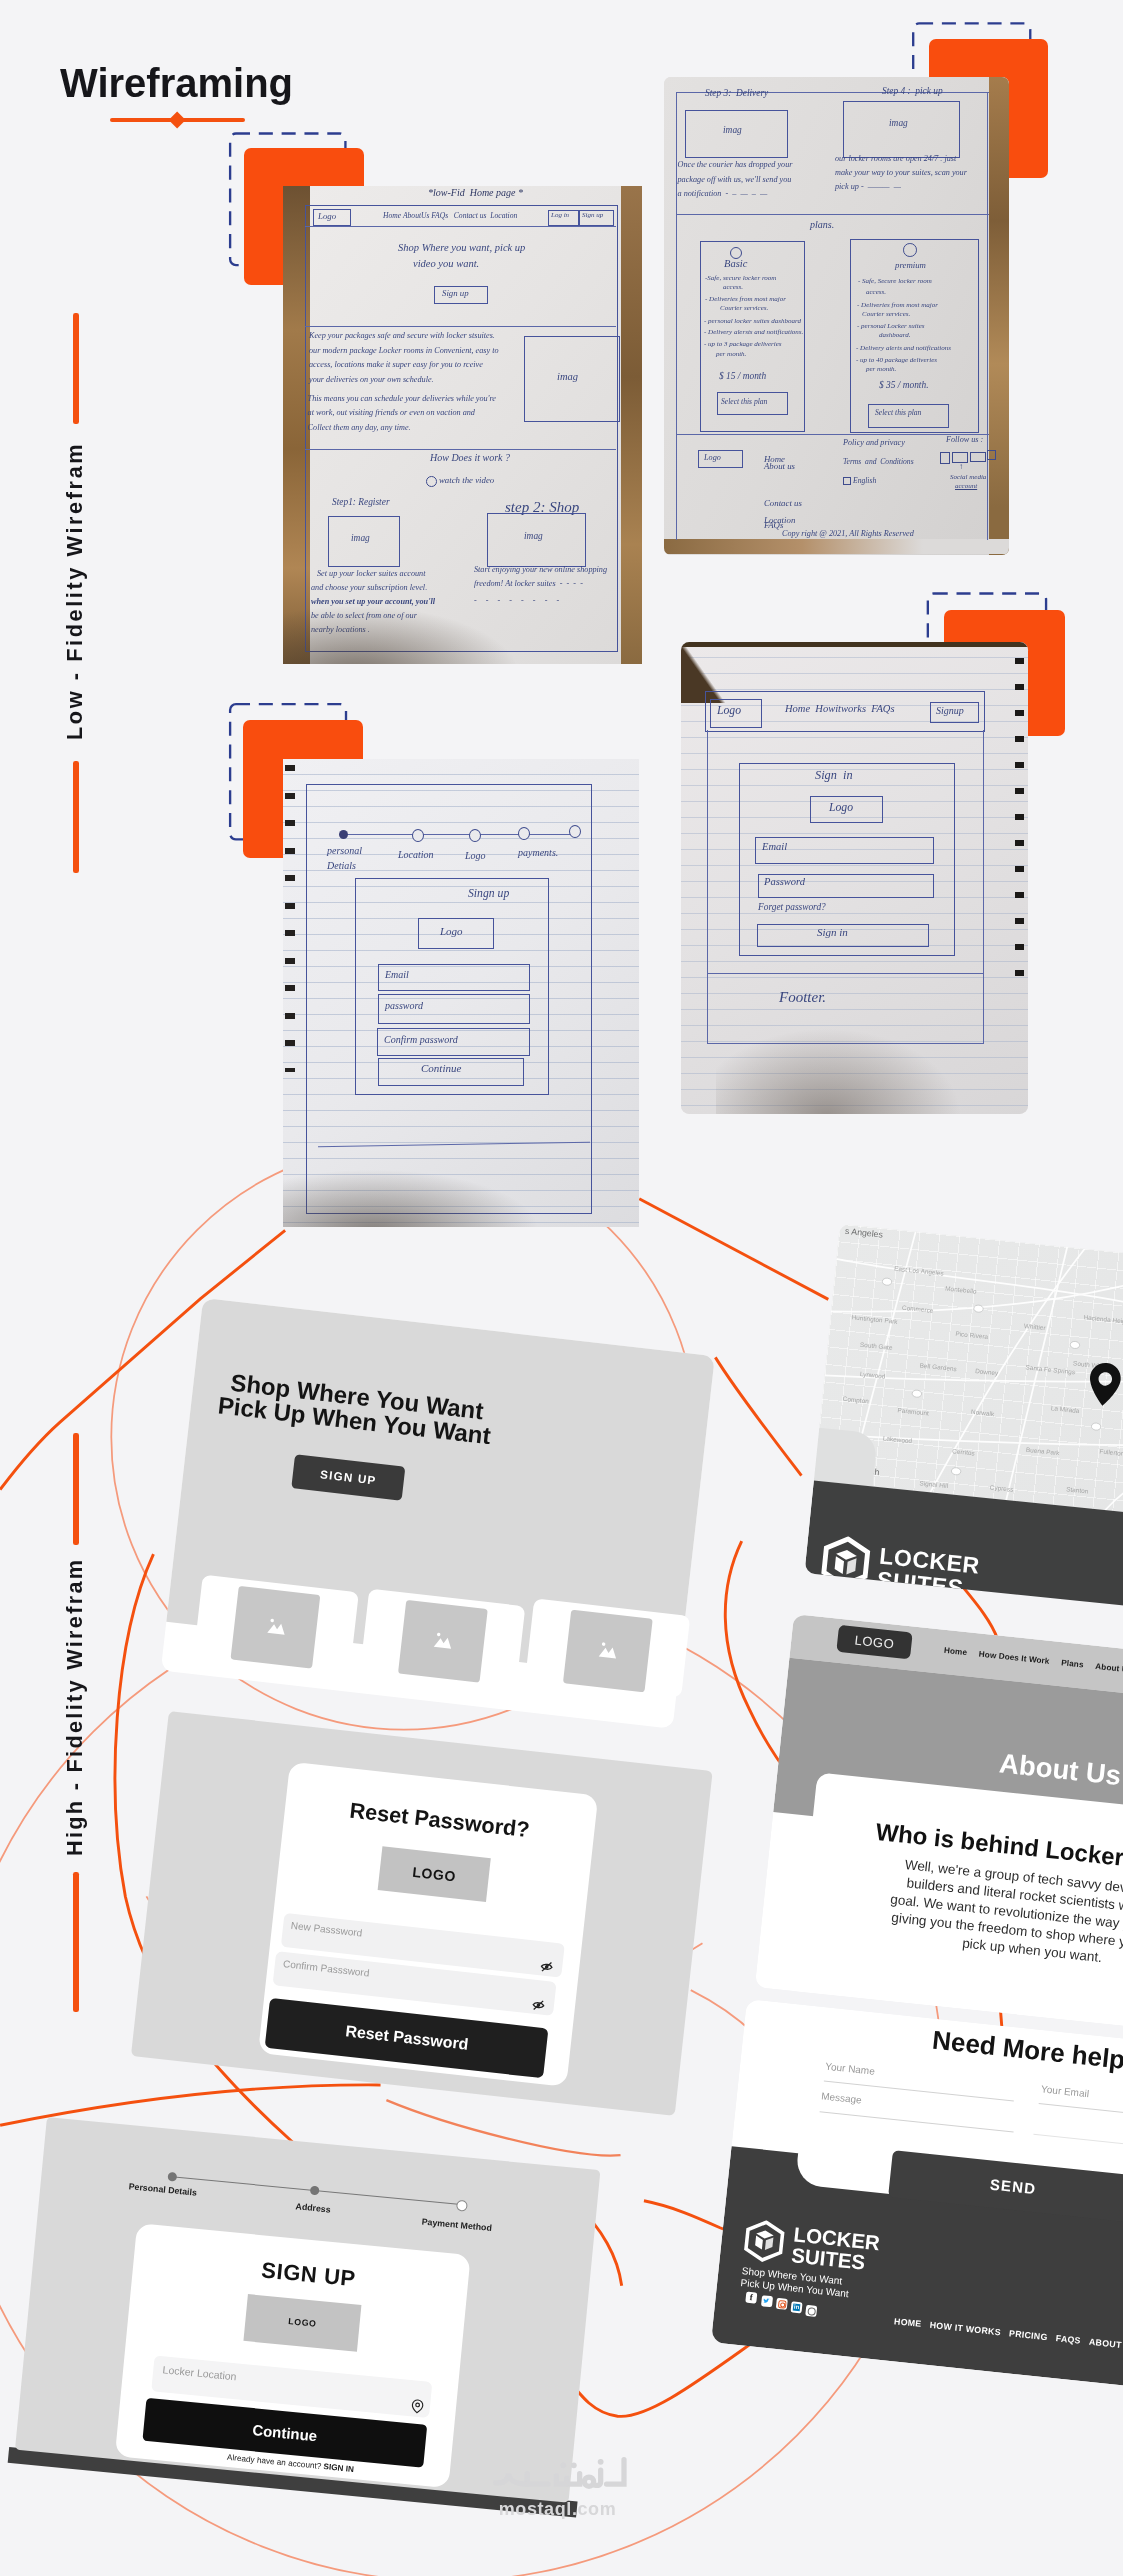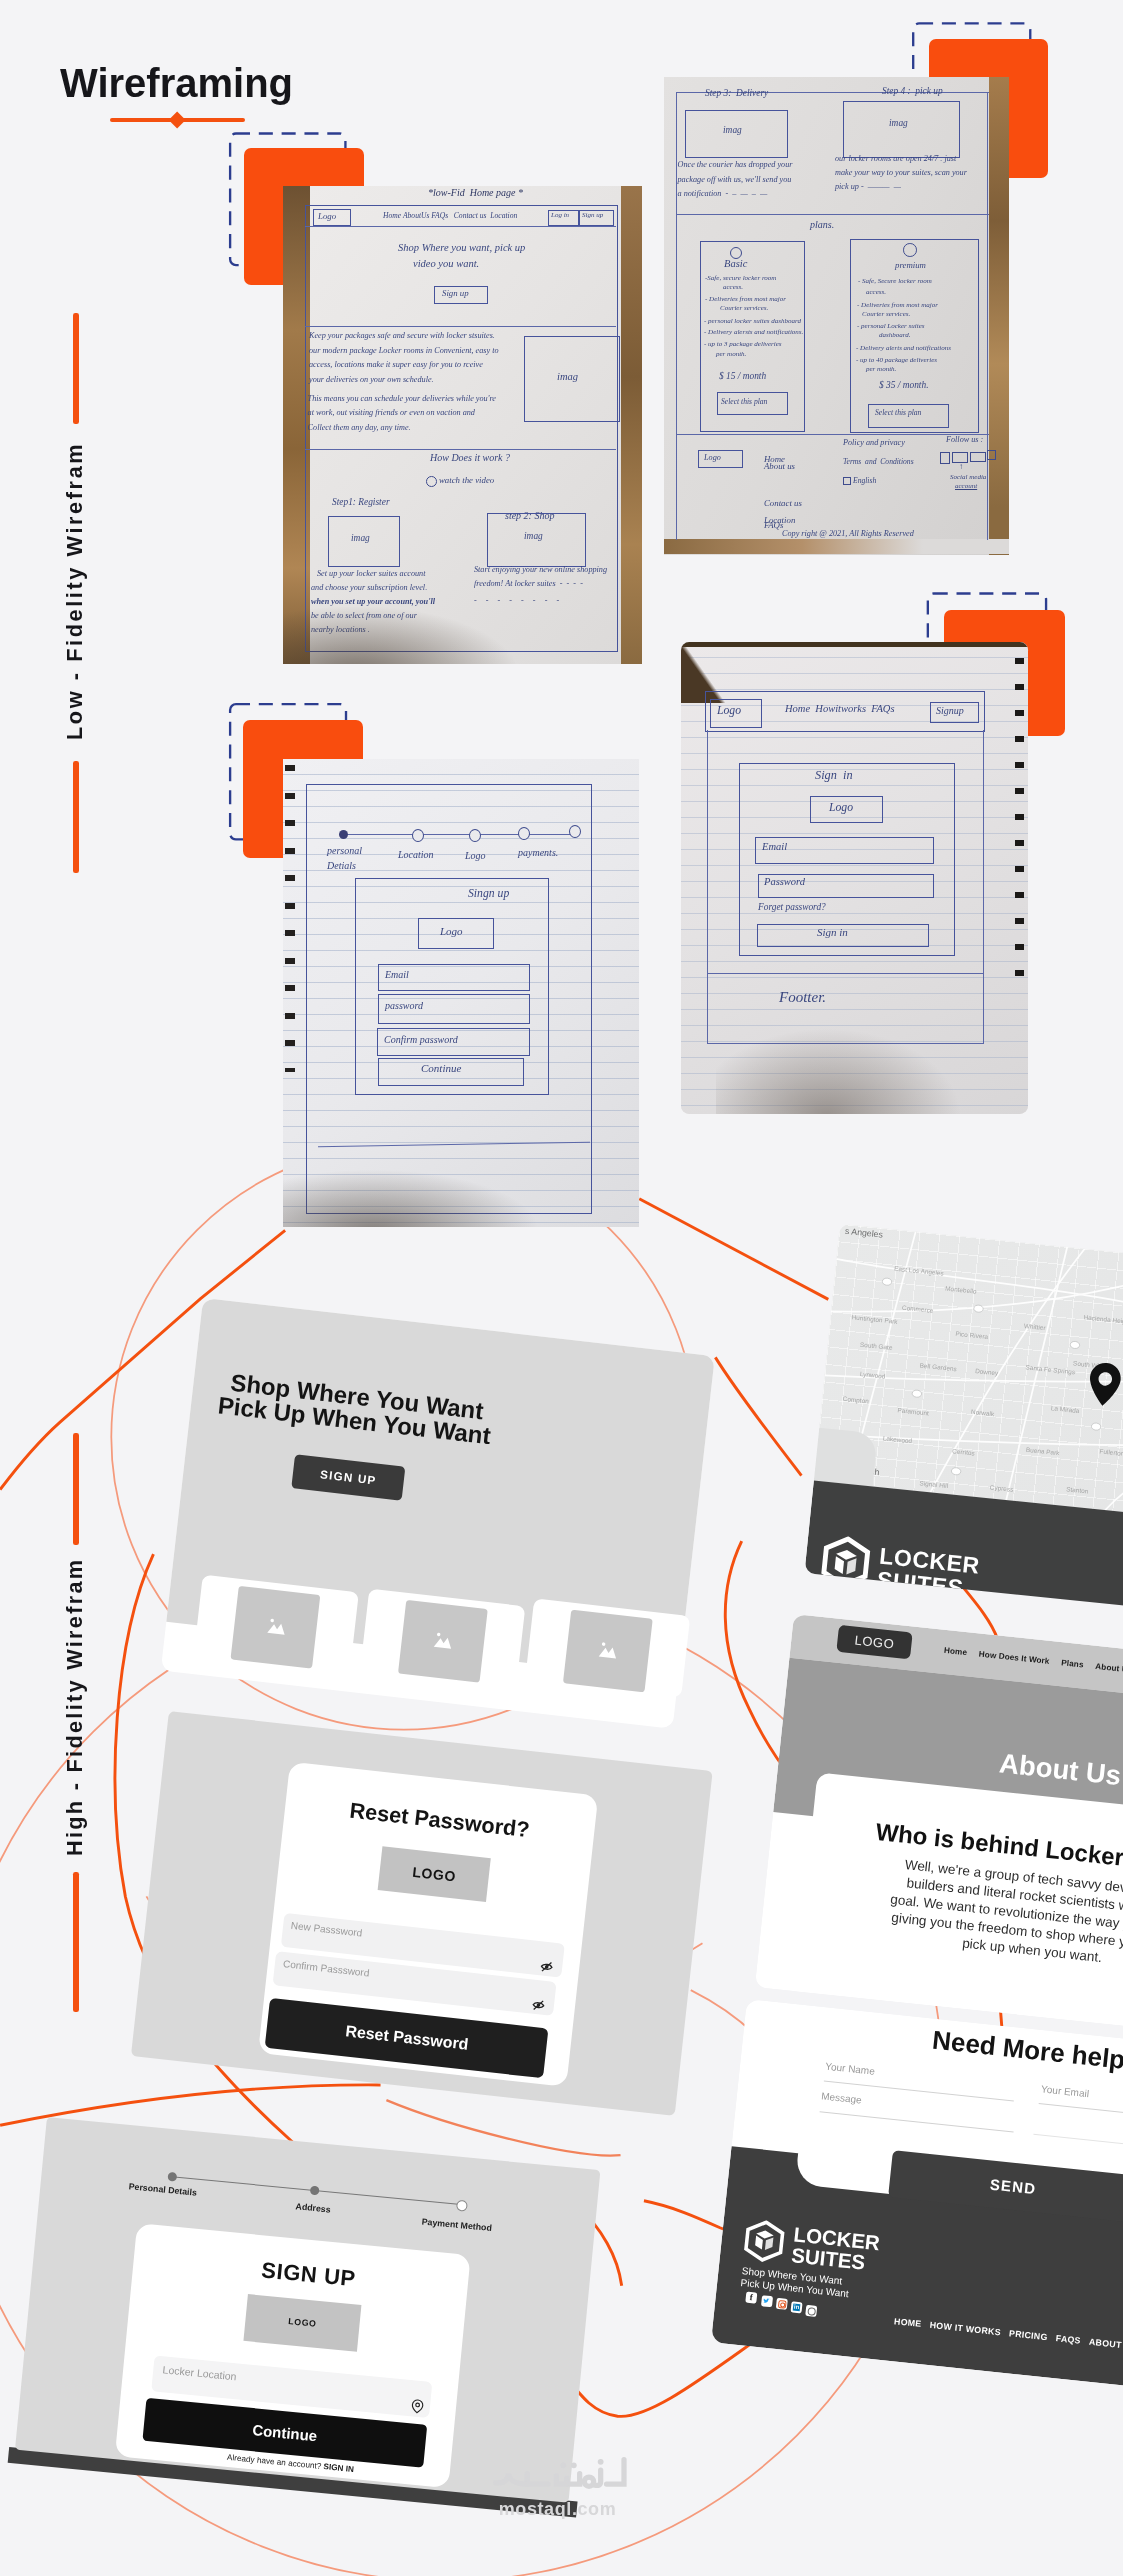--- a/index.html
+++ b/index.html
@@ -96,38 +96,38 @@
   <div class="paper-label hw" style="left:24.6px;top:222px;font-size:8.2px;">at work, out visiting friends or even on vaction and</div>
   <div class="paper-label hw" style="left:24.6px;top:237px;font-size:8.2px;">Collect them any day, any time.</div>
   <div class="bx" style="left:241px;top:150px;width:94px;height:84px;"></div>
   <div class="paper-label hw" style="left:274px;top:185px;font-size:10.5px;">imag</div>
   <div class="ln" style="left:22px;top:263px;width:311px;height:1.2px;"></div>
 
   <div class="paper-label hw" style="left:147px;top:266px;font-size:10px;">How Does it work ?</div>
   <div class="abs" style="left:143px;top:290px;width:8.8px;height:8.8px;border:1.2px solid #3e4b8d;border-radius:50%;"></div>
   <div class="paper-label hw" style="left:156px;top:289px;font-size:8.8px;">watch the video</div>
   <div class="paper-label hw" style="left:49px;top:311px;font-size:9.4px;">Step1: Register</div>
-  <div class="paper-label hw" style="left:222px;top:324px;font-size:10px;">step 2: Shop</div>
+  <div class="paper-label hw" style="left:222px;top:313px;font-size:15px;">step 2: Shop</div>
   <div class="bx" style="left:45px;top:330px;width:70px;height:49px;"></div>
   <div class="paper-label hw" style="left:68px;top:347px;font-size:9.4px;">imag</div>
   <div class="bx" style="left:204px;top:327px;width:97px;height:52px;"></div>
   <div class="paper-label hw" style="left:241px;top:345px;font-size:9.4px;">imag</div>
   <div class="paper-label hw" style="left:34px;top:383px;font-size:8.2px;">Set up your locker suites account</div>
   <div class="paper-label hw" style="left:28px;top:397px;font-size:8.2px;">and choose your subscription level.</div>
   <div class="paper-label hw" style="left:28px;top:411px;font-size:8.2px;font-weight:bold;">when you set up your account, you'll</div>
   <div class="paper-label hw" style="left:28px;top:425px;font-size:8.2px;">be able to select from one of our</div>
   <div class="paper-label hw" style="left:28px;top:439px;font-size:8.2px;">nearby locations .</div>
   <div class="paper-label hw" style="left:191px;top:379px;font-size:8.2px;">Start enjoying your new online shopping</div>
   <div class="paper-label hw" style="left:191px;top:393px;font-size:8.2px;">freedom! At locker suites &nbsp;- &nbsp;- &nbsp;- &nbsp;-</div>
   <div class="paper-label hw" style="left:191px;top:410px;font-size:8.2px;letter-spacing:3.5px;">- - - - - - - -</div>
 
   <div class="abs" style="left:-35px;top:421px;width:269px;height:82px;background:radial-gradient(ellipse at 40% 85%,rgba(70,58,46,.7),rgba(70,58,46,0) 72%);"></div>
 </div>
 
-<div class="abs" id="photo2" style="left:664px;top:77px;width:345px;height:478px;background:#dedcdc;overflow:hidden;">
+<div class="abs" id="photo2" style="left:664px;top:77px;width:345px;height:478px;background:#dedcdc;overflow:hidden;border-radius:7px;">
   <div class="abs" style="left:0;top:0;width:345px;height:478px;background:linear-gradient(115deg,#e3e1e0 0%,#dcdad9 50%,#d2d0cf 100%);"></div>
   <div class="abs" style="left:325px;top:0;width:20px;height:478px;background:linear-gradient(180deg,#a57c4c,#7e5e38 30%,#b18a58 60%,#8a6a40 90%);"></div>
   <div class="abs" style="left:0;top:462px;width:345px;height:15px;background:linear-gradient(90deg,#8a6a42,#b4906a 40%,#dcdad9 75%);"></div>
 
   <div class="ln" style="left:11.7px;top:15px;width:313px;height:1.2px;"></div>
   <div class="ln" style="left:11.7px;top:15px;width:1.2px;height:448px;"></div>
   <div class="ln" style="left:323px;top:15px;width:1.2px;height:448px;"></div>
 
   <div class="paper-label hw" style="left:41px;top:10.5px;font-size:9.4px;">Step 3: &nbsp;Delivery</div>
   <div class="paper-label hw" style="left:218px;top:8.8px;font-size:9.4px;">Step 4 : &nbsp;pick up</div>

